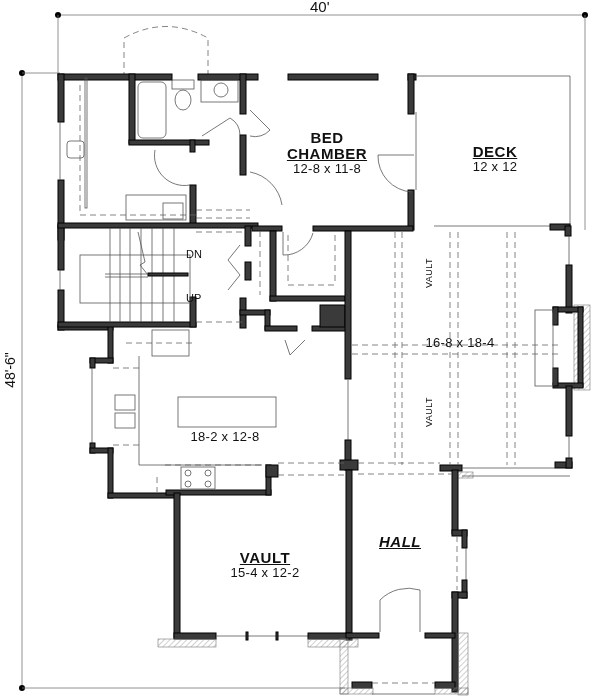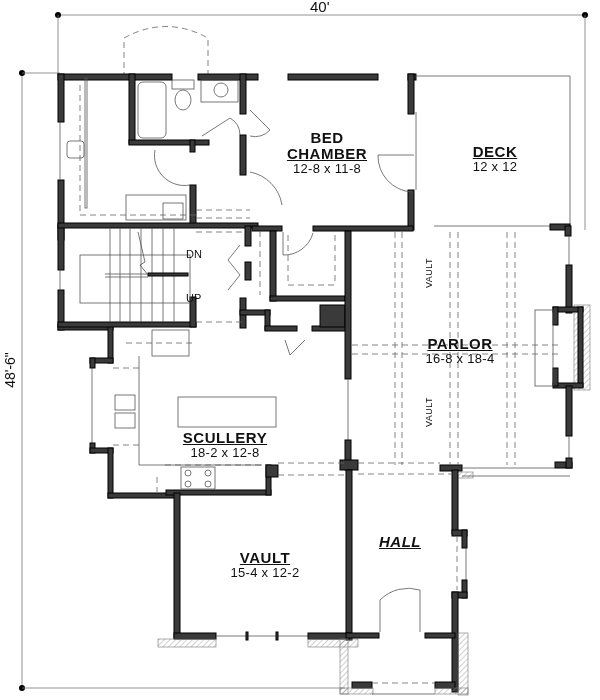--- a/index.html
+++ b/index.html
@@ -253,25 +253,23 @@
 <div class="lbl" style="left:282px;top:130px;width:90px;">
   <div class="room-name" style="text-decoration:none;">BED</div>
   <div class="room-name">CHAMBER</div>
   <div class="room-dim">12-8 x 11-8</div>
 </div>
 <div class="lbl" style="left:455px;top:144px;width:80px;">
   <div class="room-name">DECK</div>
   <div class="room-dim">12 x 12</div>
 </div>
 <div class="lbl" style="left:405px;top:336px;width:110px;">
-  <div class="room-name">PARLOR</div>
   <div class="room-dim">16-8 x 18-4</div>
 </div>
 <div class="lbl" style="left:170px;top:430px;width:110px;">
-  <div class="room-name">SCULLERY</div>
   <div class="room-dim">18-2 x 12-8</div>
 </div>
 <div class="lbl" style="left:215px;top:550px;width:100px;">
   <div class="room-name">VAULT</div>
   <div class="room-dim">15-4 x 12-2</div>
 </div>
 <div class="lbl" style="left:370px;top:534px;width:60px;font-style:italic;">
   <div class="room-name">HALL</div>
 </div>
 

